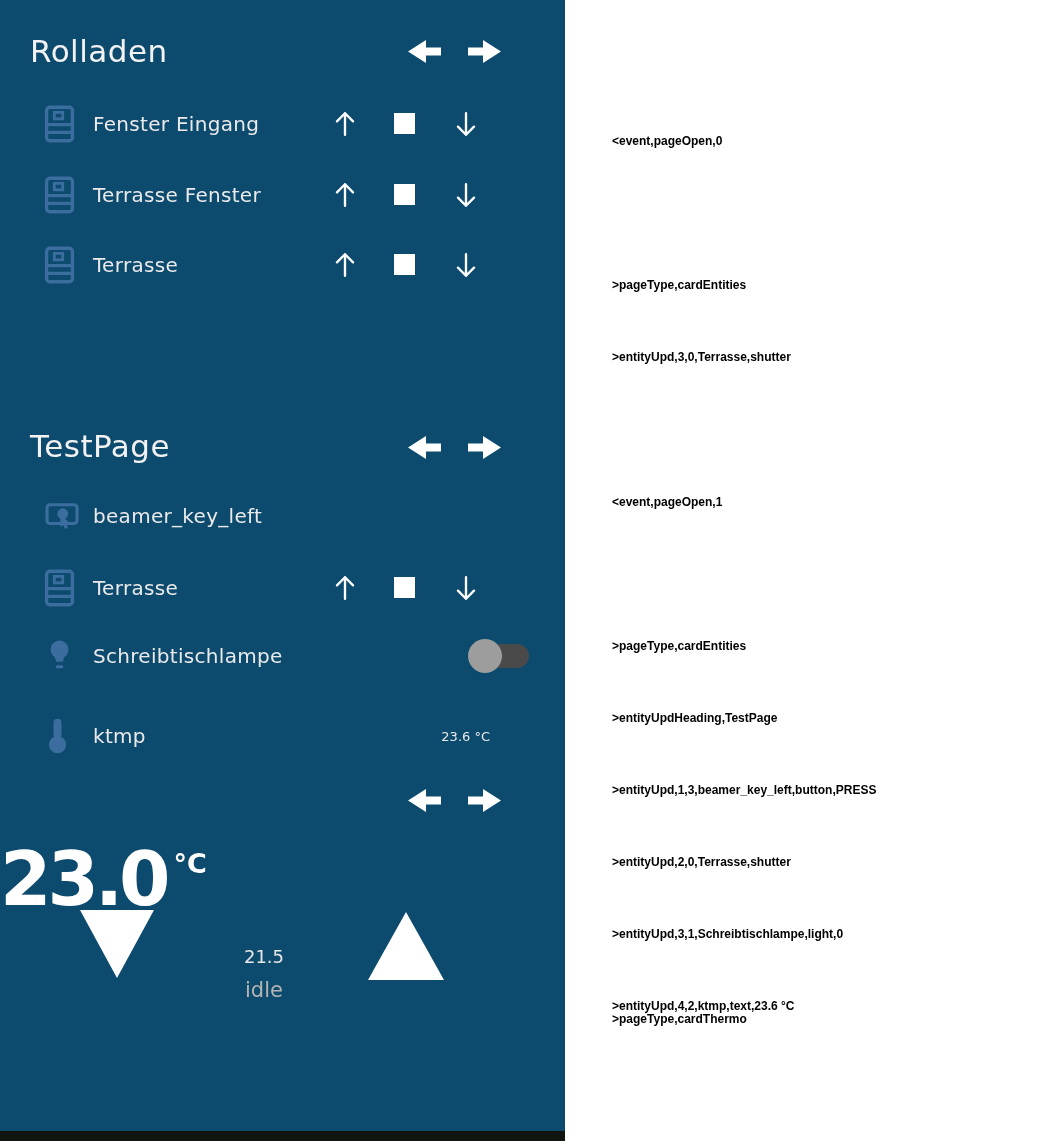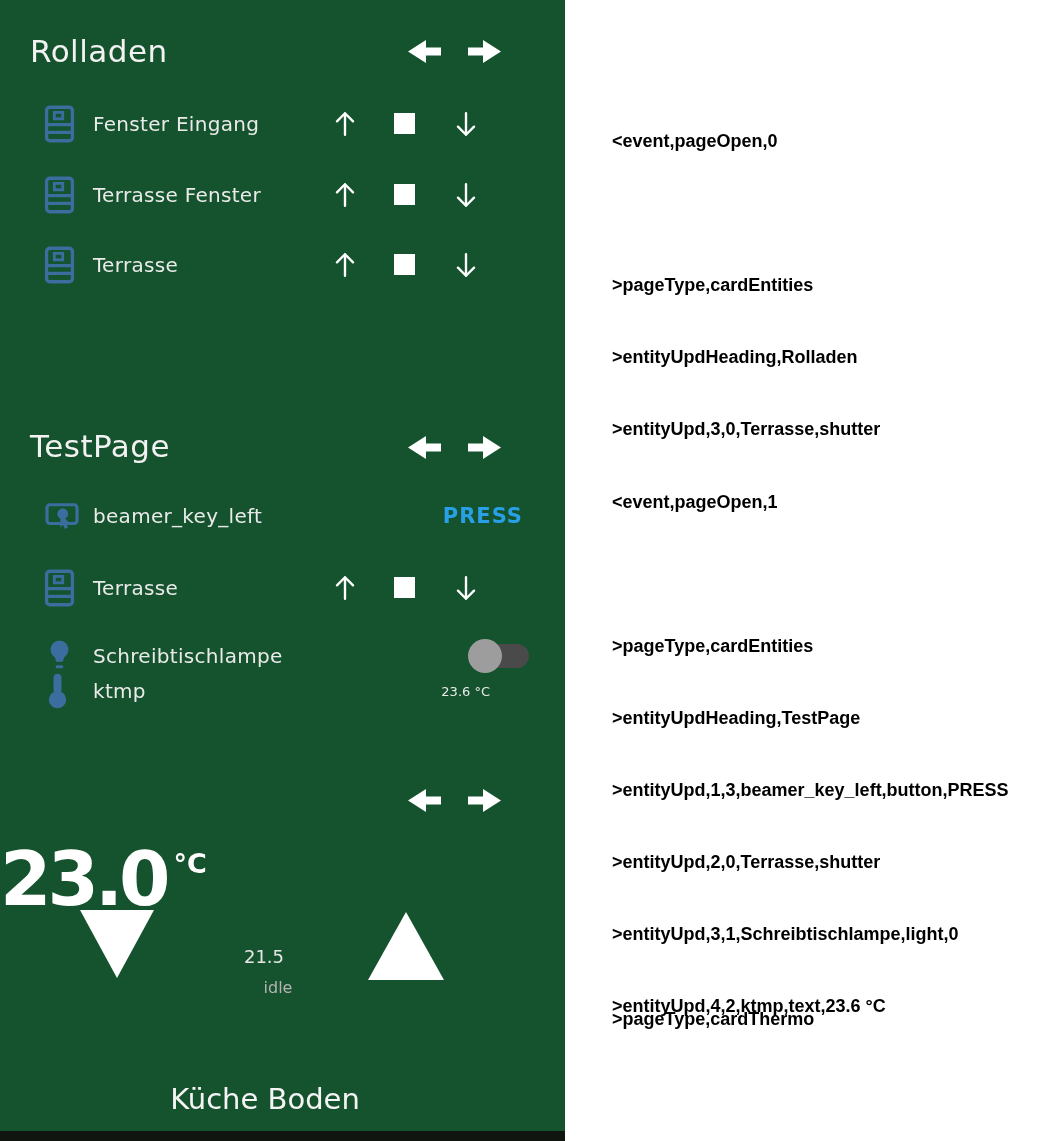--- a/index.html
+++ b/index.html
@@ -1,19 +1,19 @@
 <!DOCTYPE html>
 <html><head>
 <meta charset="utf-8">
 <style>
   * { margin:0; padding:0; box-sizing:border-box; }
   html,body { width:1045px; height:1141px; background:#ffffff; }
   body { font-family:"DejaVu Sans","Liberation Sans",sans-serif; position:relative; overflow:hidden; }
 
-  .screen { position:absolute; left:0; top:0; width:565px; height:1141px; background:#14532d; }
+  .screen { position:absolute; left:0; top:0; width:565px; height:1141px; background:#0c4a6e; }
   .bottom-strip { position:absolute; left:0; bottom:0; width:565px; height:10px; background:#111510; }
 
   .heading { position:absolute; left:30px; color:#f2f2f2; font-size:31px; font-weight:400; letter-spacing:0.5px; }
   .nav-arrow { position:absolute; width:33px; height:29px; cursor:pointer; }
   .nav-left  { left:408px; }
   .nav-right { left:468px; }
 
   .row { position:absolute; left:0; width:565px; height:70px; }
   .row .entity-icon { position:absolute; left:44px; top:50%; transform:translateY(-50%); }
   .row .entity-label { position:absolute; left:93px; top:0; height:70px; display:flex; align-items:center;
@@ -29,30 +29,30 @@
 
   .toggle { position:absolute; right:36px; top:18px; width:61px; height:34px; cursor:pointer; }
   .toggle .track { position:absolute; right:0; top:5px; width:56px; height:24px; border-radius:12px; background:#4a4a4a; }
   .toggle .knob  { position:absolute; left:0; top:0; width:34px; height:34px; border-radius:50%; background:#9d9d9d; }
 
   
   .thermo-temp { position:absolute; left:0; top:836px; width:560px; text-align:left; color:#ffffff; white-space:nowrap; }
   .thermo-temp .big { font-size:74px; font-weight:700; letter-spacing:-4px; }
   .thermo-temp .unit { font-size:27px; font-weight:700; position:relative; top:-32px; margin-left:7px; letter-spacing:0; }
   .thermo-target { position:absolute; left:0; top:946px; width:528px; text-align:center; color:#e6e6e6; font-size:18px; }
-  .thermo-state  { position:absolute; left:14px; top:978px; width:528px; text-align:center; color:#b4b4b4; font-size:16px; }
+  .thermo-state  { position:absolute; left:0; top:978px; width:528px; text-align:center; color:#b4b4b4; font-size:21px; }
   .thermo-name   { position:absolute; left:0; top:1082px; width:530px; text-align:center; color:#f5f5f5; font-size:29px; }
   .tri-down { position:absolute; left:80px;  top:910px; width:0; height:0;
               border-left:37px solid transparent; border-right:37px solid transparent; border-top:68px solid #ffffff; cursor:pointer; }
   .tri-up   { position:absolute; left:368px; top:912px; width:0; height:0;
               border-left:38px solid transparent; border-right:38px solid transparent; border-bottom:68px solid #ffffff; cursor:pointer; }
 
   
   .log { position:absolute; left:612px; color:#000; font-family:"Liberation Sans",sans-serif;
-         font-weight:700; font-size:18px; line-height:24px; white-space:pre; }
+         font-weight:700; font-size:12px; line-height:24px; white-space:pre; }
   .log-gap { height:24px; }
   #log0 { top:81px; } #log1 { top:442px; } #log2 { top:887px; }
 </style>
 </head>
 <body>
 
 <div class="screen">
 
   <div class="heading" style="top:33px">Rolladen</div>
   <svg class="nav-arrow nav-left" style="top:37px" viewBox="0 0 33 29">
@@ -121,21 +121,20 @@
       <path d="M0,10.5 H15 V3 L33,14.5 L15,26 V18.5 H0 Z" fill="#fff"></path>
     </svg>
 
   <div class="row" style="top:481px">
     <svg class="entity-icon" width="36" height="36" viewBox="0 0 24 24">
       <rect x="2" y="4.5" width="20" height="12.5" rx="2" fill="none" stroke="#3b6d9e" stroke-width="2.1"></rect>
       <circle cx="12.5" cy="10.5" r="3.6" fill="#3b6d9e"></circle>
       <path d="M10.9,10.5 V19.5 L12.8,18 L14,20.6 L16,19.6 L14.8,17.2 L17.2,16.9 Z" fill="#3b6d9e"></path>
     </svg>
     <div class="entity-label">beamer_key_left</div>
-    <div class="press-label">PRESS</div>
   </div>
 
   <div class="row" style="top:553px">
     <svg class="entity-icon" width="31" height="39" viewBox="0 0 24 30">
       <rect x="2" y="2" width="20" height="26" rx="2.5" fill="none" stroke="#3b6d9e" stroke-width="2.6"></rect>
       <rect x="8" y="6" width="6.5" height="5" fill="none" stroke="#3b6d9e" stroke-width="2.2"></rect>
       <line x1="3" y1="15.5" x2="21" y2="15.5" stroke="#3b6d9e" stroke-width="2.6"></line>
       <line x1="3" y1="21.5" x2="21" y2="21.5" stroke="#3b6d9e" stroke-width="2.6"></line>
     </svg>
     <div class="entity-label">Terrasse</div>
@@ -154,21 +153,21 @@
       <path d="M7.8,13 h8.4 l-1.6,5.5 h-5.2 Z" fill="#3b6d9e"></path>
       <rect x="9" y="21.2" width="6" height="2.4" rx="1.2" fill="#3b6d9e"></rect>
     </svg>
     <div class="entity-label">Schreibtischlampe</div>
     <div class="toggle">
       <div class="track"></div>
       <div class="knob"></div>
     </div>
   </div>
 
-  <div class="row" style="top:656px">
+  <div class="row" style="top:701px">
     <svg class="entity-icon" width="27" height="40" viewBox="0 0 20 30">
       <rect x="7" y="2" width="6" height="15" rx="3" fill="#3b6d9e"></rect>
       <circle cx="10" cy="21.5" r="6.5" fill="#3b6d9e"></circle>
     </svg>
     <div class="entity-label">ktmp</div>
     <div class="text-value">23.6 °C</div>
   </div>
 
   <svg class="nav-arrow nav-left" style="top:786px" viewBox="0 0 33 29">
       <path d="M33,10.5 H18 V3 L0,14.5 L18,26 V18.5 H33 Z" fill="#fff"></path>
@@ -177,30 +176,28 @@
       <path d="M0,10.5 H15 V3 L33,14.5 L15,26 V18.5 H0 Z" fill="#fff"></path>
     </svg>
 
   <div class="thermo-temp"><span class="big">23.0</span><span class="unit">°C</span></div>
 
   <div class="tri-down"></div>
   <div class="tri-up"></div>
 
   <div class="thermo-target">21.5</div>
   <div class="thermo-state">idle</div>
-  <div class="thermo-name">Küche Boden</div>
 
   <div class="bottom-strip"></div>
 </div>
 
 <div class="log" id="log0">
   <div>&lt;event,pageOpen,0</div>
   <div class="log-gap"></div>
   <div>&gt;pageType,cardEntities</div>
-  <div>&gt;entityUpdHeading,Rolladen</div>
   <div>&gt;entityUpd,3,0,Terrasse,shutter</div>
 </div>
 
 <div class="log" id="log1">
   <div>&lt;event,pageOpen,1</div>
   <div class="log-gap"></div>
   <div>&gt;pageType,cardEntities</div>
   <div>&gt;entityUpdHeading,TestPage</div>
   <div>&gt;entityUpd,1,3,beamer_key_left,button,PRESS</div>
   <div>&gt;entityUpd,2,0,Terrasse,shutter</div>

